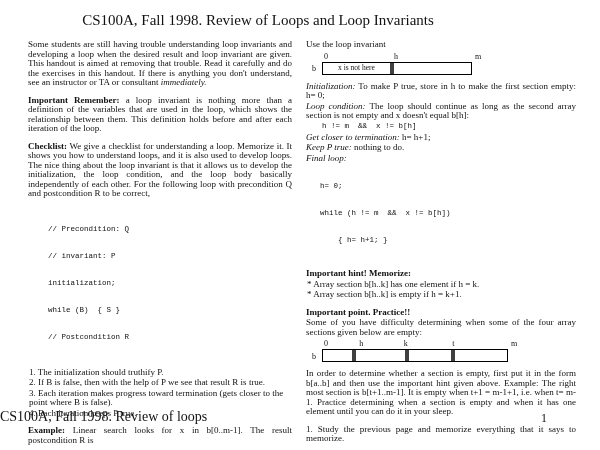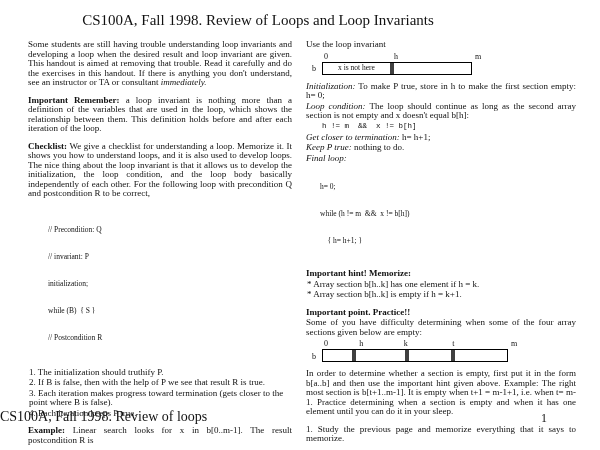--- a/index.html
+++ b/index.html
@@ -13,21 +13,21 @@
   }
   .col { position: absolute; top: 40px; font-size: 9px; line-height: 9.5px; }
   .col-left  { left: 28px;  width: 264px; }
   .col-right { left: 306px; width: 270px; }
   .para { margin: 0 0 8px 0; text-align: justify; }
   .para.tight { margin: 0 0 1px 0; }
   .lead-bold { font-weight: bold; }
   .lead-italic { font-style: italic; }
   em { font-style: italic; }
   .code {
-    font-family: Liberation Serif, serif;
+    font-family: Liberation Mono, monospace;
     font-size: 7.5px; line-height: 9px;
     margin: 0 0 8px 20px; white-space: pre;
   }
   .code.small-indent { margin-left: 14px; margin-bottom: 6px; }
   .list { margin: 0 0 8px 0; }
   .list-item { margin: 1px; text-align: left; }
   .codeline {
     font-family: "Liberation Mono", monospace; font-size: 7.5px;
     line-height: 9px; margin: 1px 0 2px 16px; white-space: pre;
   }

